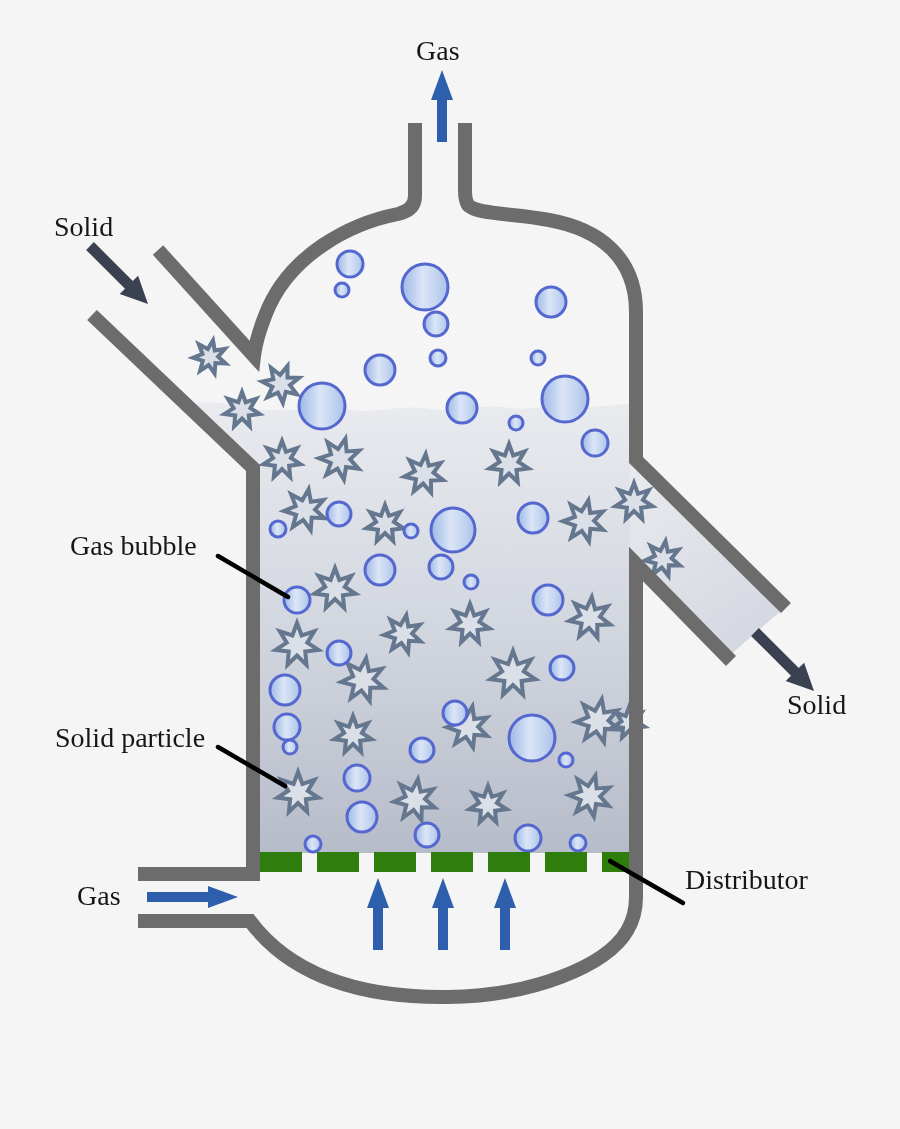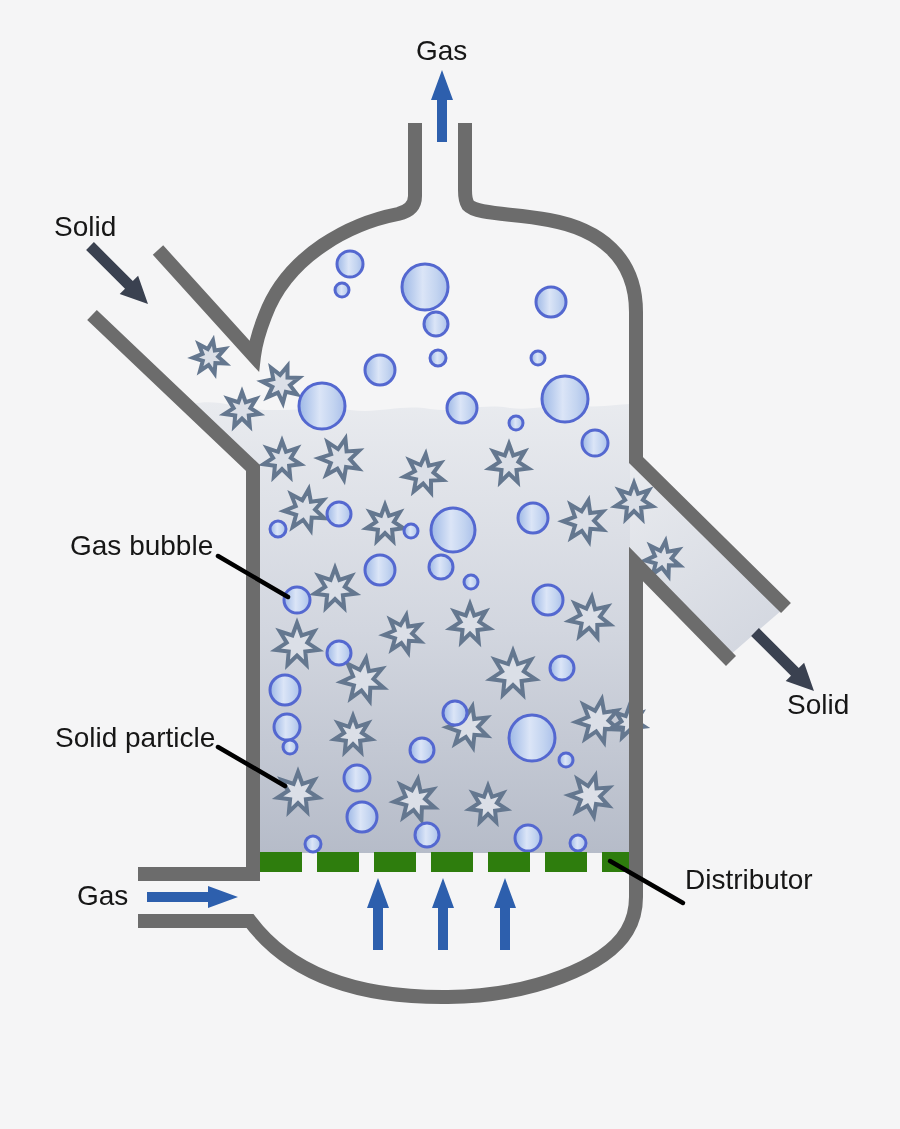--- a/index.html
+++ b/index.html
@@ -1,17 +1,17 @@
 <!DOCTYPE html>
 <html style="--bg: #f5f5f6; --wall: #6c6c6c; --fluid-top: #e9ebef; --fluid-mid: #d2d6df; --fluid-bottom: #b5bbc8; --bubble-stroke: #5468d0; --bubble-edge: #9db8e6; --bubble-mid: #dbe5f7; --bubble-far: #aac0ea; --star-stroke: #64778f; --star-fill: #dbdfe7; --green: #2e7d0d; --arrow-blue: #2d5fad; --arrow-dark: #3a4150; --leader: #000000; --label: #161616;"><head>
 <meta charset="utf-8">
 <style>
   html,body{margin:0;padding:0;}
   .stage{position:relative;width:900px;height:1129px;background:var(--bg,#f5f5f6);
-         font-family:Liberation Sans, sans-serif;overflow:hidden;}
+         font-family:Liberation Serif, serif;overflow:hidden;}
   svg.draw{position:absolute;left:0;top:0;}
   .lbl{position:absolute;font-size:28px;color:var(--label,#161616);white-space:nowrap;line-height:1.05;}
   .lbl-gas-outlet{left:416px;top:36px;}
   .lbl-solid-inlet{left:54px;top:212px;}
   .lbl-gas-bubble{left:70px;top:531px;}
   .lbl-solid-particle{left:55px;top:723px;}
   .lbl-gas-inlet{left:77px;top:881px;}
   .lbl-distributor{left:685px;top:865px;}
   .lbl-solid-outlet{left:787px;top:690px;}
 </style>

